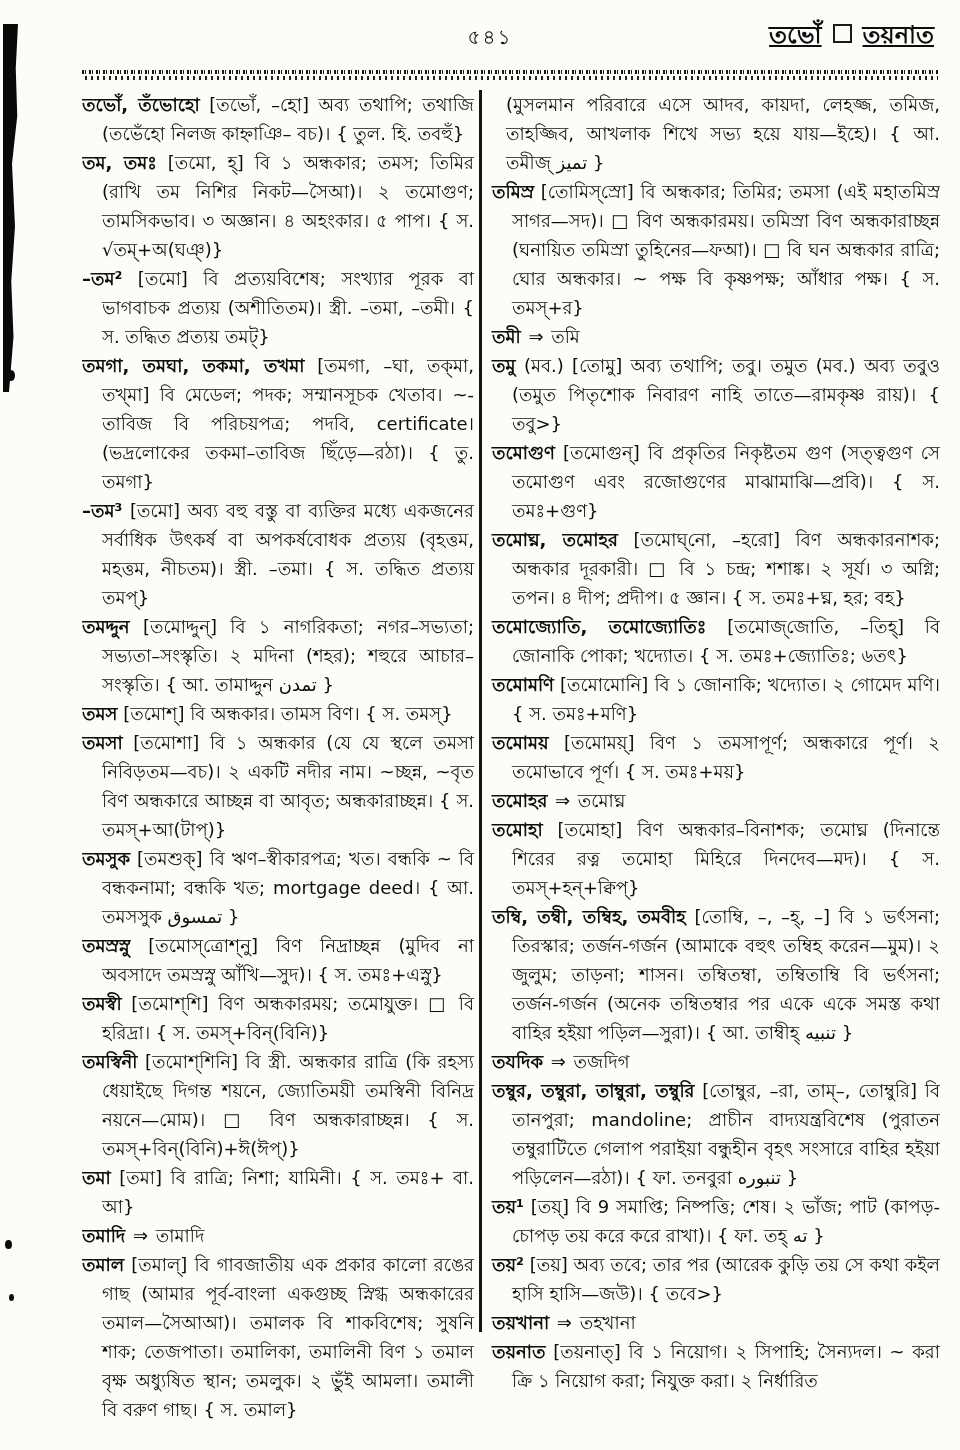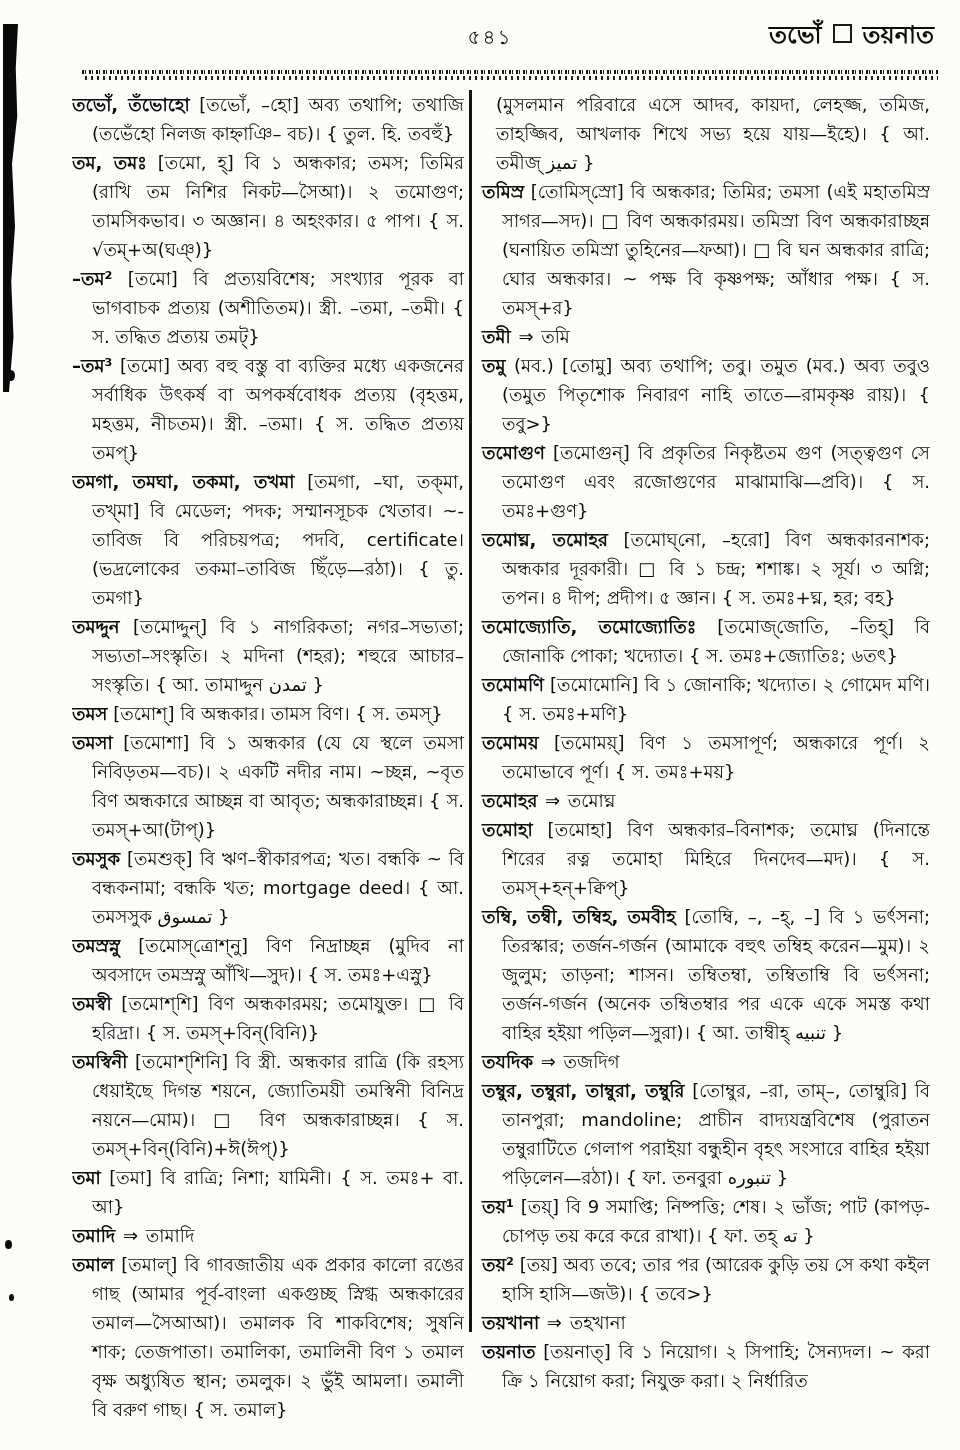--- a/index.html
+++ b/index.html
@@ -8,40 +8,40 @@
     background:#fcfcf9; overflow:hidden;
     font-family:"DejaVu Sans", sans-serif; color:#0d0d0d;
   }
   
   .pagenum {
     position:absolute; top:22px; left:430px; width:120px;
     text-align:center; font-size:20px; letter-spacing:2px;
   }
   .guide {
     position:absolute; top:16px; right:26px;
-    font-size:24px; font-weight:bold; white-space:nowrap;
+    font-size:24px; font-weight:bold; white-space:nowrap;text-decoration:underline;
   }
   .guide-box {
     display:inline-block; width:15px; height:15px;
     border:2px solid #1a1a1a; margin:0 11px; vertical-align:baseline;
     background:#fcfcf9;
   }
   
   .rule {
     position:absolute; top:70px; left:82px; width:856px; height:10px;
     background-image:
       repeating-linear-gradient(90deg,#151515 0 2px,transparent 2px 3px,#151515 3px 4px,transparent 4px 7px),
       repeating-linear-gradient(90deg,transparent 0 1px,#222 1px 3px,transparent 3px 6px);
     background-size:100% 4px,100% 4px;
     background-position:0 0,2px 6px;
     background-repeat:no-repeat;
   }
   
   .columns {
-    position:absolute; top:90px; left:72px; width:858px; height:1340px;
+    position:absolute; top:90px; left:82px; width:858px; height:1340px;
     display:flex; overflow:hidden;
   }
   .col-left  { width:392px; flex:none; }
   .divider   { flex:none; width:3px; height:1242px; background:#141414; margin:0 10px 0 5px; }
   .col-right { flex:1; }
   p.entry {
     margin:0; padding-left:20px; text-indent:-20px;
     font-size:18px; line-height:29px; text-align:justify;
   }
   p.entry.cont { padding-left:14px; text-indent:0; }
@@ -69,22 +69,22 @@
     <span>তভোঁ</span><span class="guide-box"></span><span>তয়নাত</span>
   </div>
 
   <div class="rule"></div>
 
   <div class="columns">
     <div class="col col-left" id="col-left">
         <p class="entry"><span class="hw">তভোঁ, তঁভোহো</span><span> [তভোঁ, –হো] অব্য তথাপি; তথাজি (তভেঁহো নিলজ কাহ্নাঞি– বচ)। { তুল. হি. তবহুঁ}</span></p>
         <p class="entry"><span class="hw">তম, তমঃ</span><span> [তমো, হ্‌] বি ১ অন্ধকার; তমস; তিমির (রাখি তম নিশির নিকট—সৈআ)। ২ তমোগুণ; তামসিকভাব। ৩ অজ্ঞান। ৪ অহংকার। ৫ পাপ। { স. √তম্+অ(ঘঞ্)}</span></p>
         <p class="entry"><span class="hw">–তম²</span><span> [তমো] বি প্রত্যয়বিশেষ; সংখ্যার পূরক বা ভাগবাচক প্রত্যয় (অশীতিতম)। স্ত্রী. –তমা, –তমী। { স. তদ্ধিত প্রত্যয় তমট্}</span></p>
+        <p class="entry"><span class="hw">তমগা, তমঘা, তকমা, তখমা</span><span> [তমগা, –ঘা, তক্‌মা, তখ্‌মা] বি মেডেল; পদক; সম্মানসূচক খেতাব। ~-তাবিজ বি পরিচয়পত্র; পদবি, certificate। (ভদ্রলোকের তকমা–তাবিজ ছিঁড়ে—রঠা)। { তু. তমগা}</span></p>
         <p class="entry"><span class="hw">–তম³</span><span> [তমো] অব্য বহু বস্তু বা ব্যক্তির মধ্যে একজনের সর্বাধিক উৎকর্ষ বা অপকর্ষবোধক প্রত্যয় (বৃহত্তম, মহত্তম, নীচতম)। স্ত্রী. –তমা। { স. তদ্ধিত প্রত্যয় তমপ্}</span></p>
-        <p class="entry"><span class="hw">তমগা, তমঘা, তকমা, তখমা</span><span> [তমগা, –ঘা, তক্‌মা, তখ্‌মা] বি মেডেল; পদক; সম্মানসূচক খেতাব। ~-তাবিজ বি পরিচয়পত্র; পদবি, certificate। (ভদ্রলোকের তকমা–তাবিজ ছিঁড়ে—রঠা)। { তু. তমগা}</span></p>
         <p class="entry"><span class="hw">তমদ্দুন</span><span> [তমোদ্দুন্] বি ১ নাগরিকতা; নগর–সভ্যতা; সভ্যতা–সংস্কৃতি। ২ মদিনা (শহর); শহুরে আচার–সংস্কৃতি। { আ. তামাদ্দুন تمدن }</span></p>
         <p class="entry"><span class="hw">তমস</span><span> [তমোশ্] বি অন্ধকার। তামস বিণ। { স. তমস্}</span></p>
         <p class="entry"><span class="hw">তমসা</span><span> [তমোশা] বি ১ অন্ধকার (যে যে স্থলে তমসা নিবিড়তম—বচ)। ২ একটি নদীর নাম। ~চ্ছন্ন, ~বৃত বিণ অন্ধকারে আচ্ছন্ন বা আবৃত; অন্ধকারাচ্ছন্ন। { স. তমস্+আ(টাপ্)}</span></p>
         <p class="entry"><span class="hw">তমসুক</span><span> [তমশুক্] বি ঋণ–স্বীকারপত্র; খত। বন্ধকি ~ বি বন্ধকনামা; বন্ধকি খত; mortgage deed। { আ. তমসসুক تمسوق }</span></p>
         <p class="entry"><span class="hw">তমস্রস্নু</span><span> [তমোস্‌ত্রোশ্‌নু] বিণ নিদ্রাচ্ছন্ন (মুদিব না অবসাদে তমস্রস্নু আঁখি—সুদ)। { স. তমঃ+এস্নু}</span></p>
         <p class="entry"><span class="hw">তমস্বী</span><span> [তমোশ্‌শি] বিণ অন্ধকারময়; তমোযুক্ত। □ বি হরিদ্রা। { স. তমস্+বিন্(বিনি)}</span></p>
         <p class="entry"><span class="hw">তমস্বিনী</span><span> [তমোশ্‌শিনি] বি স্ত্রী. অন্ধকার রাত্রি (কি রহস্য ধেয়াইছে দিগন্ত শয়নে, জ্যোতিময়ী তমস্বিনী বিনিদ্র নয়নে—মোম)। □ বিণ অন্ধকারাচ্ছন্ন। { স. তমস্+বিন্(বিনি)+ঈ(ঈপ্)}</span></p>
         <p class="entry"><span class="hw">তমা</span><span> [তমা] বি রাত্রি; নিশা; যামিনী। { স. তমঃ+ বা. আ}</span></p>
         <p class="entry"><span class="hw">তমাদি</span><span class="arr"> ⇒ </span><span>তামাদি</span></p>
         <p class="entry"><span class="hw">তমাল</span><span> [তমাল্] বি গাবজাতীয় এক প্রকার কালো রঙের গাছ (আমার পূর্ব-বাংলা একগুচ্ছ স্নিগ্ধ অন্ধকারের তমাল—সৈআআ)। তমালক বি শাকবিশেষ; সুষনি শাক; তেজপাতা। তমালিকা, তমালিনী বিণ ১ তমাল বৃক্ষ অধ্যুষিত স্থান; তমলুক। ২ ভুঁই আমলা। তমালী বি বরুণ গাছ। { স. তমাল}</span></p>

